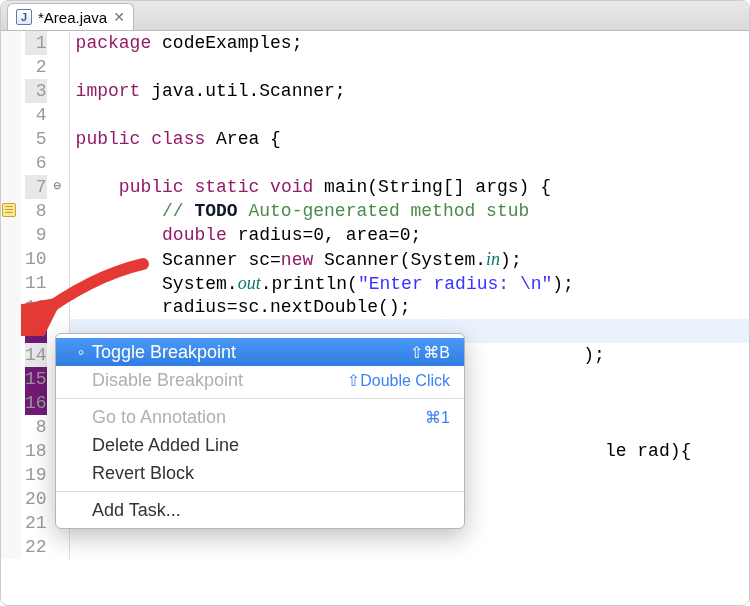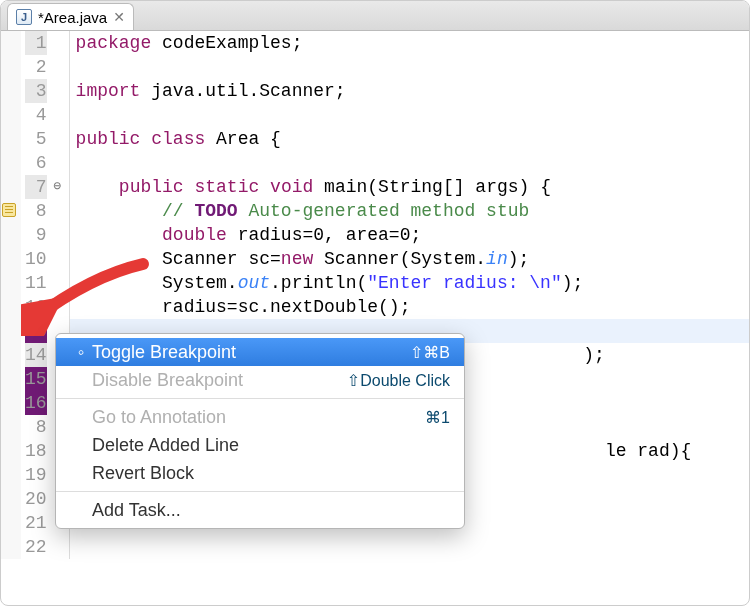--- a/index.html
+++ b/index.html
@@ -76,23 +76,23 @@
     content:"⊖"; position:absolute; left:1px; top:0px; font-size:13px; color:#777;
   }
   .code {
     padding-left: 6px;
     white-space: pre;
     position: relative;
   }
   .code div.line { height:24px; }
   .kw { color:#931a68; font-weight:normal; }
   .cm { color:#4a8a4a; }
-  .todo { color:#701a75; font-weight:bold; }
+  .todo { color:#0f172a; font-weight:bold; }
   .str { color:#3933ff; }
-  .fld { color:#3b82f6; font-style:italic; }
+  .fld { color:#0f766e; font-style:italic;font-family:Liberation Serif, serif; }
   .line13bg {
     position:absolute;
     left:0; right:-300px;
     height:24px;
     background:#eaf2fd;
     z-index:-1;
   }
   .task-marker {
     position:absolute; left:1px; top:4px; width:14px; height:14px;
     background:#f9e79f; border:1px solid #c9a227; border-radius:2px;
@@ -122,21 +122,21 @@
   .ctxmenu .item .ico { width:22px; display:inline-flex; justify-content:center; color:#666;}
   .ctxmenu .item .lbl { flex:1; }
   .ctxmenu .item .accel { color:#666; font-size:16px; }
   .ctxmenu .item.selected {
     background: linear-gradient(#4a98f7,#2f7de0);
     color:#fff;
   }
   .ctxmenu .item.selected .accel,
   .ctxmenu .item.selected .ico { color:#fff; }
   .ctxmenu .item.disabled { color:#b0b0b0; }
-  .ctxmenu .item.disabled .accel { color:#0c4a6e; }
+  .ctxmenu .item.disabled .accel { color:#3b82f6; }
   .ctxmenu .sep { height:1px; background:#ddd; margin:4px 0; }
   .submenu-arrow { font-size:14px; }
 
   
   .arrow {
     position:absolute;
     left:20px; top:255px;
     width:130px; height:80px;
     pointer-events:none;
   }

